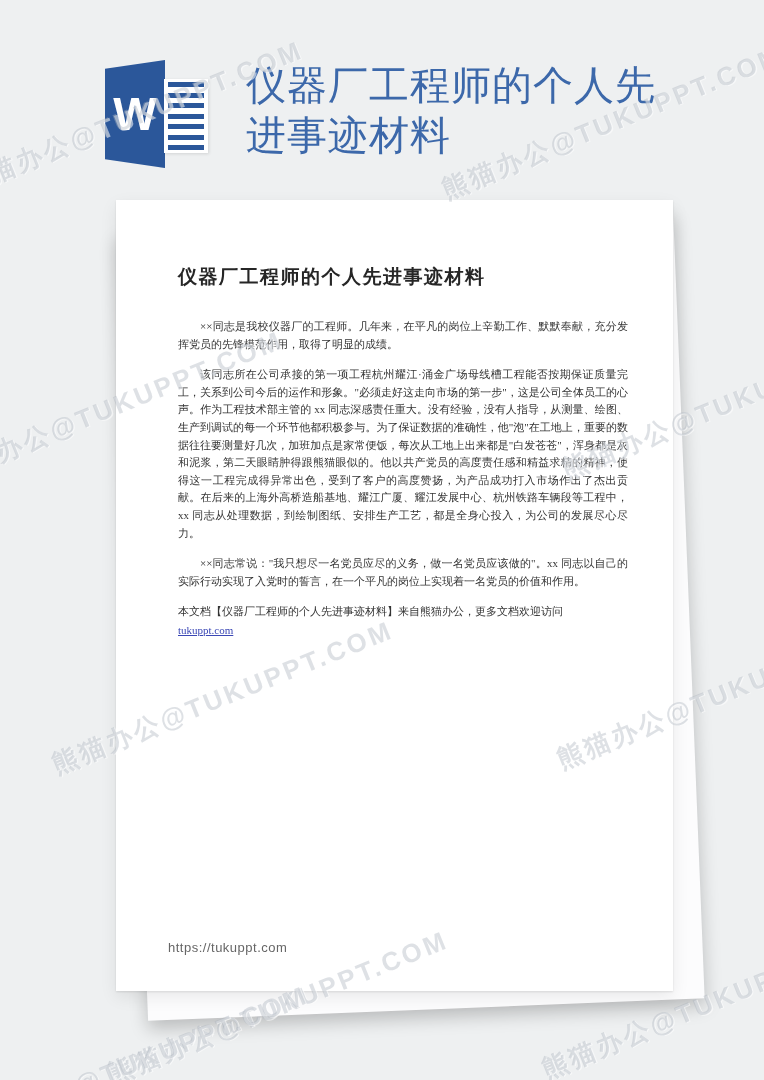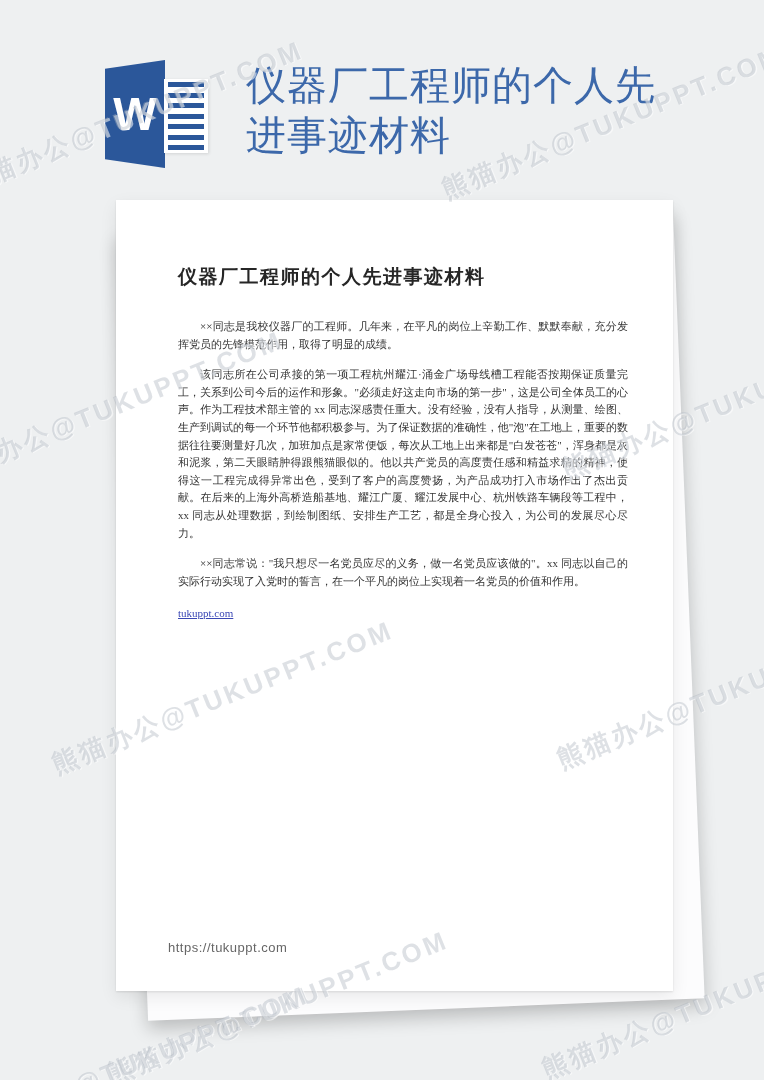--- a/index.html
+++ b/index.html
@@ -86,20 +86,21 @@
   </div>
 
   <div class="page-back"></div>
 
   <div class="page-main">
     <div class="doc">
       <div class="doc-title">仪器厂工程师的个人先进事迹材料</div>
       <p class="body-par">××同志是我校仪器厂的工程师。几年来，在平凡的岗位上辛勤工作、默默奉献，充分发挥党员的先锋模范作用，取得了明显的成绩。</p>
       <p class="body-par">该同志所在公司承接的第一项工程杭州耀江·涌金广场母线槽工程能否按期保证质量完工，关系到公司今后的运作和形象。"必须走好这走向市场的第一步"，这是公司全体员工的心声。作为工程技术部主管的 xx 同志深感责任重大。没有经验，没有人指导，从测量、绘图、生产到调试的每一个环节他都积极参与。为了保证数据的准确性，他"泡"在工地上，重要的数据往往要测量好几次，加班加点是家常便饭，每次从工地上出来都是"白发苍苍"，浑身都是灰和泥浆，第二天眼睛肿得跟熊猫眼似的。他以共产党员的高度责任感和精益求精的精神，使得这一工程完成得异常出色，受到了客户的高度赞扬，为产品成功打入市场作出了杰出贡献。在后来的上海外高桥造船基地、耀江广厦、耀江发展中心、杭州铁路车辆段等工程中，xx 同志从处理数据，到绘制图纸、安排生产工艺，都是全身心投入，为公司的发展尽心尽力。</p>
       <p class="body-par">××同志常说："我只想尽一名党员应尽的义务，做一名党员应该做的"。xx 同志以自己的实际行动实现了入党时的誓言，在一个平凡的岗位上实现着一名党员的价值和作用。</p>
+      <div class="note">本文档【仪器厂工程师的个人先进事迹材料】来自熊猫办公，更多文档欢迎访问</div>
       <a class="note-link" href="#">tukuppt.com</a>
       <div class="footer-url">https://tukuppt.com</div>
     </div>
   </div>
 
   <div class="wm" style="left:-50px; top:100px;">熊猫办公@TUKUPPT.COM</div>
   <div class="wm" style="left:430px; top:105px;">熊猫办公@TUKUPPT.COM</div>
   <div class="wm" style="left:-70px; top:390px;">熊猫办公@TUKUPPT.COM</div>
   <div class="wm" style="left:550px; top:385px;">熊猫办公@TUKUPPT.COM</div>
   <div class="wm" style="left:40px;  top:680px;">熊猫办公@TUKUPPT.COM</div>

